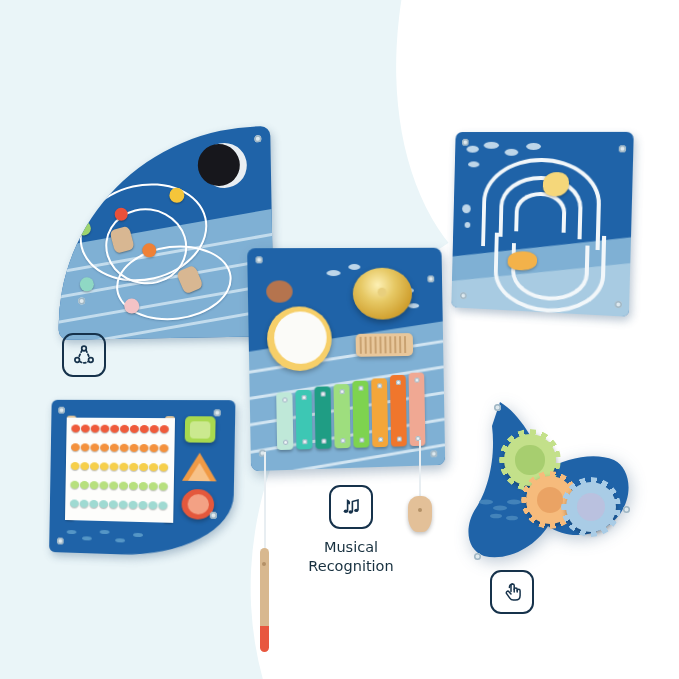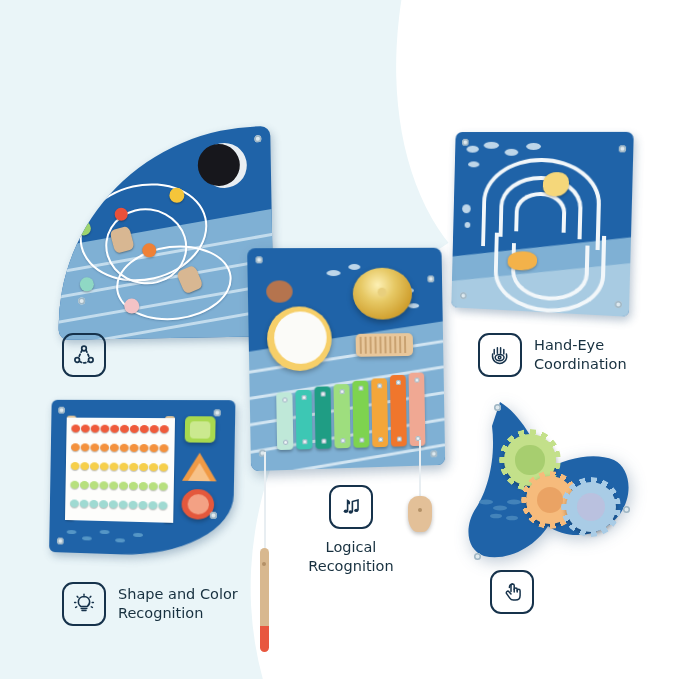--- a/index.html
+++ b/index.html
@@ -442,61 +442,36 @@
         <circle cx="12" cy="5.5" r="2.3"></circle>
           <circle cx="5.2" cy="17" r="2.3"></circle>
           <circle cx="18.8" cy="17" r="2.3"></circle>
         <path d="M10 7.2 L6.6 14.6" stroke-dasharray="2.2 2.2"></path>
         <path d="M14 7.2 L17.4 14.6" stroke-dasharray="2.2 2.2"></path>
         <path d="M7.6 18.4 Q12 21.4 16.4 18.4" stroke-dasharray="2.2 2.2"></path>
       </svg>
     </div>
   </div>
 
-  <div class="badge" style="left:478px;top:333px;">
-    <div class="badge-icon">
-      <svg width="24" height="24" viewBox="0 0 24 24" fill="none" stroke="#16324b" stroke-width="1.5" stroke-linecap="round" stroke-linejoin="round">
-        <path d="M6.2 11 V6.4 M9.4 10.2 V4.8 M12.6 10.2 V4.8 M15.8 11 V6.6"></path>
-        <path d="M4.6 11 Q4 16 7 18.6 Q12 22.4 16.6 18.4 Q19.6 15.6 18.4 11"></path>
-        <ellipse cx="11.6" cy="14.6" rx="4.4" ry="3.1"></ellipse>
-        <circle cx="11.6" cy="14.6" r="1.3"></circle>
-      </svg>
-    </div>
-    <div class="badge-label">
-      <span>Hand-Eye</span><br><span>Coordination</span>
-    </div>
-  </div>
 
   <div class="badge badge-center" style="left:296px;top:485px;width:110px;">
     <div class="badge-icon">
       <svg width="24" height="24" viewBox="0 0 24 24" fill="none" stroke="#16324b" stroke-width="1.6" stroke-linecap="round">
         <path d="M8.6 15.6 V5.4 Q10.8 6.4 10.2 8.6"></path>
         <ellipse cx="6.9" cy="16.2" rx="2.2" ry="1.8" fill="#16324b" stroke="none"></ellipse>
         <path d="M13.4 16.4 V6.6 L19 5 V14.8"></path>
         <ellipse cx="11.7" cy="17" rx="2.1" ry="1.7" fill="#16324b" stroke="none"></ellipse>
         <ellipse cx="17.3" cy="15.4" rx="2.1" ry="1.7" fill="#16324b" stroke="none"></ellipse>
       </svg>
     </div>
     <div class="badge-label">
-      <span>Logical</span><br><span>Recognition</span>
-    </div>
-  </div>
-
-  <div class="badge" style="left:62px;top:582px;">
-    <div class="badge-icon">
-      <svg width="24" height="24" viewBox="0 0 24 24" fill="none" stroke="#16324b" stroke-width="1.5" stroke-linecap="round">
-        <path d="M12 4.4 Q7.2 4.6 6.4 9 Q5.9 12 8.6 14.4 H15.4 Q18.1 12 17.6 9 Q16.8 4.6 12 4.4 Z"></path>
-        <path d="M9.2 16.4 H14.8 M10 18.6 H14"></path>
-        <path d="M12 2.2 V3.3 M5.2 4.4 L6 5.3 M18.8 4.4 L18 5.3 M2.6 10.4 H3.8 M20.2 10.4 H21.4 M3.6 15.4 L4.7 14.9 M20.4 15.4 L19.3 14.9"></path>
-      </svg>
-    </div>
-    <div class="badge-label">
-      <span>Shape and Color</span><br><span>Recognition</span>
-    </div>
-  </div>
+      <span>Musical</span><br><span>Recognition</span>
+    </div>
+  </div>
+
 
   <div class="badge" style="left:490px;top:570px;">
     <div class="badge-icon">
       <svg width="24" height="24" viewBox="0 0 24 24" fill="none" stroke="#16324b" stroke-width="1.5" stroke-linecap="round" stroke-linejoin="round">
         <path d="M11 11.4 V5.6 a1.6 1.6 0 0 1 3.2 0 V12"></path>
         <path d="M14.2 9.6 a1.5 1.5 0 0 1 3 0 V12"></path>
         <path d="M17.2 10.8 a1.45 1.45 0 0 1 2.9 0 V15.4 q0 4.6-4.6 4.6 h-2.2 q-2.2 0-3.5-1.9 L6.6 13.6 a1.5 1.5 0 0 1 2.4-1.8 L11 14"></path>
         <path d="M9.4 7.4 a3.4 3.4 0 0 1 3-3.3"></path>
       </svg>
     </div>

